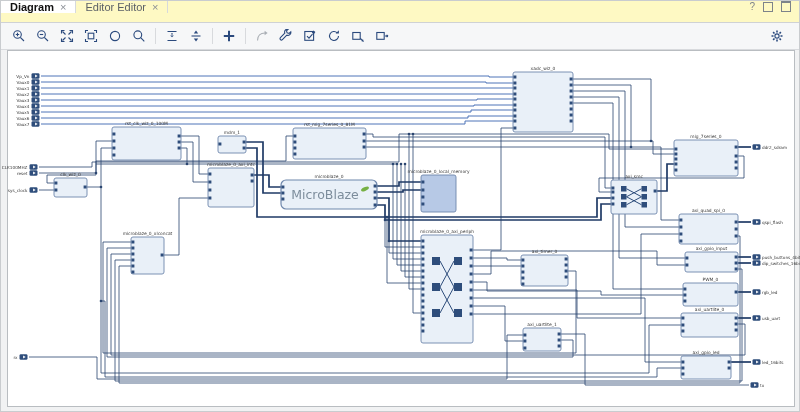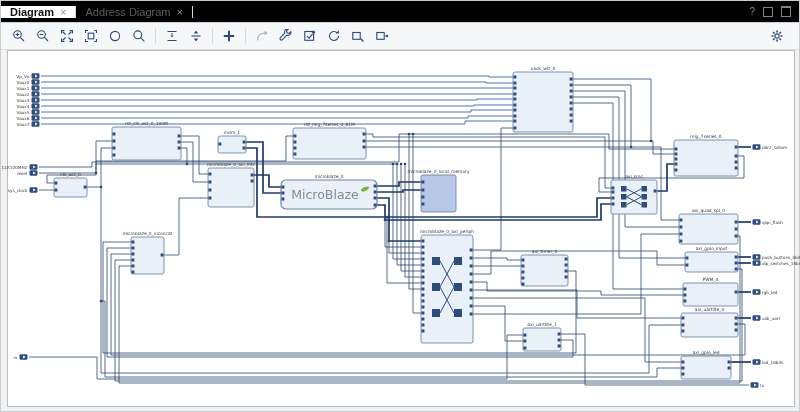--- a/index.html
+++ b/index.html
@@ -1,20 +1,20 @@
 <!DOCTYPE html>
 <html><head>
 <meta charset="utf-8">
 <style>
   html,body{margin:0;padding:0;width:800px;height:412px;overflow:hidden;
     font-family:"Liberation Sans","DejaVu Sans",sans-serif;background:#eceef0;}
   .app{position:relative;width:800px;height:412px;background:#f1f2f3;border:1px solid #c9cccf;box-sizing:border-box;}
   
-  .titlebar{position:absolute;left:0;top:0;right:0;height:21px;background:#000000;
-    border-bottom:1px solid #cfd2d5;display:flex;align-items:center;}
+  .titlebar{position:absolute;left:0;top:0;right:0;height:21px;background:#fef9c3;
+    border-bottom:1px solid #cfd2d5;display:flex;align-items:flex-start;}
   .tab{display:flex;align-items:center;gap:6px;padding:0 9px;border-right:1px solid #d6d9dc;
     font-size:11px;color:#5a5f66;cursor:default;}
   .tab.active{background:#ffffff;color:#111;font-weight:bold;}
   .tab-close{color:#8a8f96;font-size:11px;font-weight:normal;cursor:pointer;}
   .win-controls{margin-left:auto;display:flex;align-items:center;gap:8px;padding-right:8px;color:#7d838a;font-size:10px;}
   .wc-box{width:8px;height:8px;border:1px solid #7d838a;display:inline-block;}
   .wc-float{width:8px;height:8px;border:1px solid #7d838a;border-top-width:2px;display:inline-block;}
   
   .toolbar{position:absolute;left:0;top:22px;right:0;height:26px;background:#f6f7f8;
     border-bottom:1px solid #d8dadd;display:flex;align-items:center;padding-left:6px;}
@@ -30,21 +30,21 @@
 </head>
 <body>
 <div class="app">
 
   <div class="titlebar">
     <div class="tab active">
       <span>Diagram</span>
       <span class="tab-close">×</span>
     </div>
     <div class="tab">
-      <span>Address Diagram</span>
+      <span>Editor Editor</span>
       <span class="tab-close">×</span>
     </div>
     <div class="win-controls">
       <span>?</span>
       <span class="wc-box"></span>
       <span class="wc-float"></span>
     </div>
   </div>
 
   <div class="toolbar" id="toolbar">

